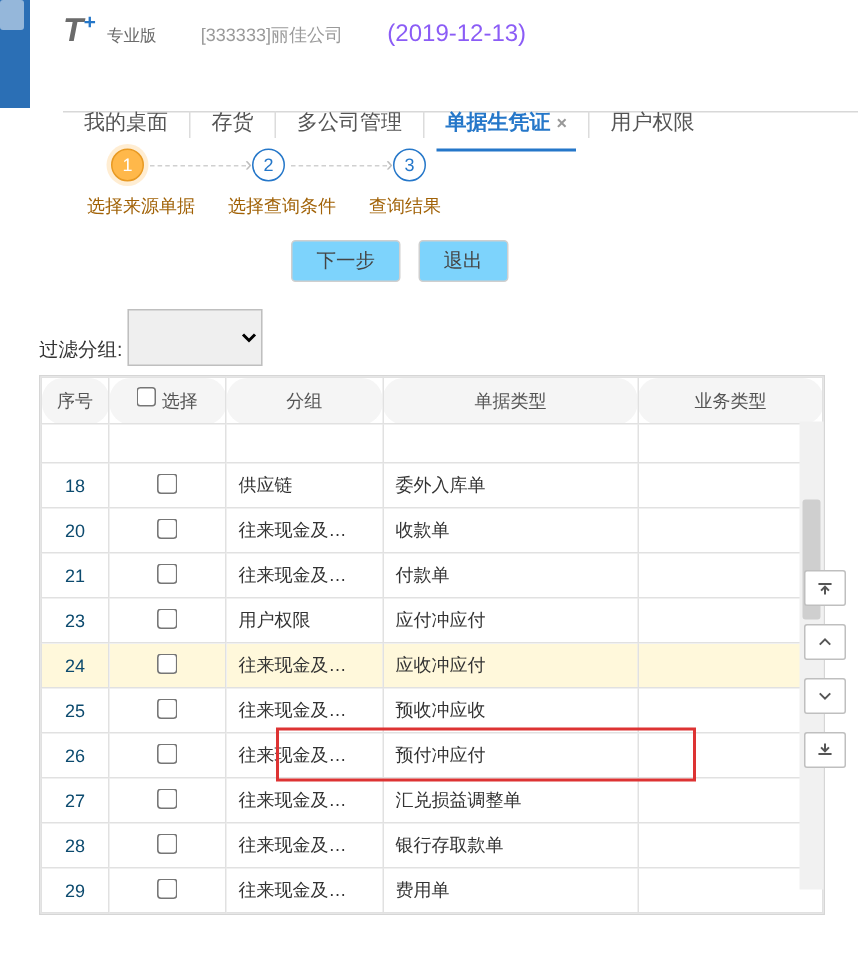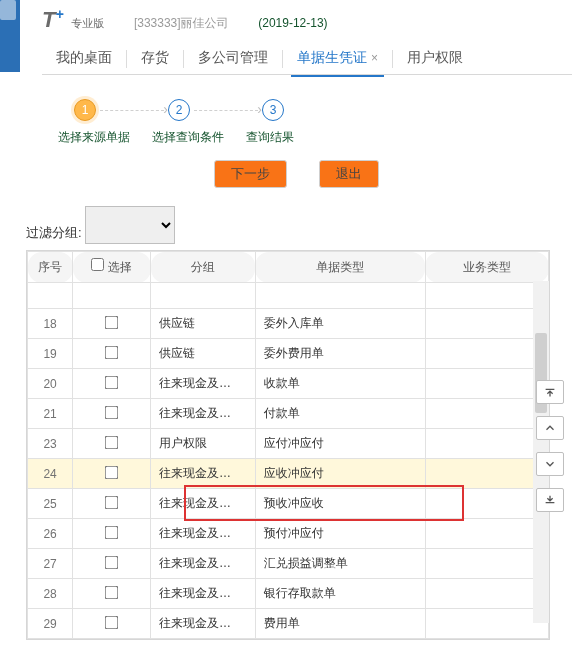--- a/index.html
+++ b/index.html
@@ -4,44 +4,44 @@
 <style>
   * { box-sizing: border-box; margin: 0; padding: 0; }
   body { font-family: "Microsoft YaHei", Arial, sans-serif; font-size: 13px; color: #333; background: #fff; width: 572px; height: 646px; overflow: hidden; position: relative; }
   .left-bar { position: absolute; left: 0; top: 0; width: 20px; height: 72px; background: #2b6fb5; }
   .left-bar::after { content: ""; position: absolute; left: 0; top: 0; width: 16px; height: 20px; background: #fff; border-radius: 2px; opacity: .5; }
   .header { padding: 6px 0 0 42px; }
   .brand { font-size: 22px; font-style: italic; font-weight: bold; color: #6b6b6b; display: inline-block; }
   .brand sup { color:#2577c9; font-size:14px;}
   .edition { font-size: 11px; color: #6b6b6b; margin-left: 4px; }
   .company { font-size: 12px; color: #9a9a9a; margin-left: 26px; }
-  .date { font-size: 12px; color: #14532d; margin-left: 26px; }
+  .date { font-size: 16px; color: #8b5cf6; margin-left: 26px; }
   .tabs { margin: 8px 0 0 42px; border-bottom: 1px solid #d8d8d8; height: 34px; }
   .tab { display: inline-block; padding: 8px 14px 9px; font-size: 14px; color: #555; cursor: pointer; position: relative; }
-  .tab.active { color: #2577c9; font-weight: 400; }
+  .tab.active { color: #2577c9; font-weight: 700; margin-top: 24px; }
   .tab.active::after { content:""; position:absolute; left:8px; right:8px; bottom:-1px; height:2px; background:#2577c9; }
   .tab .close { color:#999; margin-left:4px; font-size:12px; }
   .tab-sep { display:inline-block; width:1px; height:18px; background:#dcdcdc; vertical-align:middle; }
   .wizard { margin: 24px 0 0 74px; }
   .steps-row { display:flex; align-items:center; gap:0; }
   .step-circle { width:22px; height:22px; border:1.5px solid #2577c9; border-radius:50%; display:flex; align-items:center; justify-content:center; font-size:12px; color:#2577c9; background:#fff; }
   .step-circle.current { background:#ffb84a; border-color:#e89a23; color:#fff; box-shadow:0 0 0 3px rgba(255,184,74,.25);}
   .step-line { flex:0 0 64px; border-top:1px dashed #d0d0d0; margin:0 4px; position:relative; }
   .step-line::after { content:"›"; position:absolute; right:-4px; top:-10px; color:#bdbdbd; font-size:14px;}
-  .step-labels { margin-top:8px; display:flex; gap:22px; font-size:12px; color:#14532d; }
+  .step-labels { margin-top:8px; display:flex; gap:22px; font-size:12px; color:#a16207; }
   .step-labels span:first-child { margin-left:-16px; }
   .wiz-btns { margin:14px 0 0 120px; }
-  .wiz-btn { display:inline-block; border:1px solid #cfcfcf; background:#f97316; color:#444; font-size:13px; padding:4px 16px; border-radius:3px; margin-right:8px; cursor:pointer;margin-left:20px;}
+  .wiz-btn { display:inline-block; border:1px solid #cfcfcf; background:#7dd3fc; color:#444; font-size:13px; padding:4px 16px; border-radius:3px; margin-right:8px; cursor:pointer;}
   .filter-row { margin:18px 0 0 26px; font-size:13px; }
   .filter-row select { border:1px solid #bfbfbf; font-size:12px; padding:18px 2px; width:90px; height:35px;}
   .table-wrap { margin:6px 0 0 26px; border:1px solid #d6d6d6; width:524px; position:relative;}
   table { border-collapse: collapse; width:100%; table-layout:fixed; }
   th, td { border:1px solid #e1e1e1; font-size:12px; padding:6px 8px; text-align:left; height:30px; overflow:hidden; white-space:nowrap; text-overflow:ellipsis;}
   th { background:#f5f5f5; color:#555; font-weight:normal; text-align:center;border-radius:14px; }
-  td.seq { text-align:center; color:#737373;}
+  td.seq { text-align:center; color:#0c4a6e;}
   td.chk { text-align:center; }
   td.chk input { transform:scale(1.05); }
   col.c-seq { width:44px;} col.c-chk{width:76px;} col.c-group{width:102px;} col.c-type{width:166px;} col.c-biz{width:120px;}
   .blank-row td { height:26px; }
   tr.hl td { background:#fff8db; }
   .red-box { position:absolute; border:2px solid #d33; left:157px; top:234px; width:280px; height:36px; pointer-events:none; }
   .vscroll { position:absolute; right:0; top:30px; bottom:16px; width:16px; background:#f1f1f1;}
   .vscroll .thumb { position:absolute; top:52px; left:2px; width:12px; height:80px; background:#cfcfcf; border-radius:2px;}
   .side-btns { position:absolute; right:8px; top:380px; display:flex; flex-direction:column; gap:12px;}
   .side-btn { width:28px; height:24px; border:1px solid #bfbfbf; background:#fff; border-radius:2px; display:flex; align-items:center; justify-content:center; cursor:pointer;}
@@ -114,27 +114,20 @@
           <td></td>
         </tr>
     <tr>
           <td class="seq">18</td>
           <td class="chk"><input type="checkbox" style=""></td>
           <td>供应链</td>
           <td>委外入库单</td>
           <td></td>
         </tr>
         <tr>
-          <td class="seq">19</td>
-          <td class="chk"><input type="checkbox" style=""></td>
-          <td>供应链</td>
-          <td>委外费用单</td>
-          <td></td>
-        </tr>
-        <tr>
           <td class="seq">20</td>
           <td class="chk"><input type="checkbox" style=""></td>
           <td>往来现金及…</td>
           <td>收款单</td>
           <td></td>
         </tr>
         <tr>
           <td class="seq">21</td>
           <td class="chk"><input type="checkbox" style=""></td>
           <td>往来现金及…</td>

